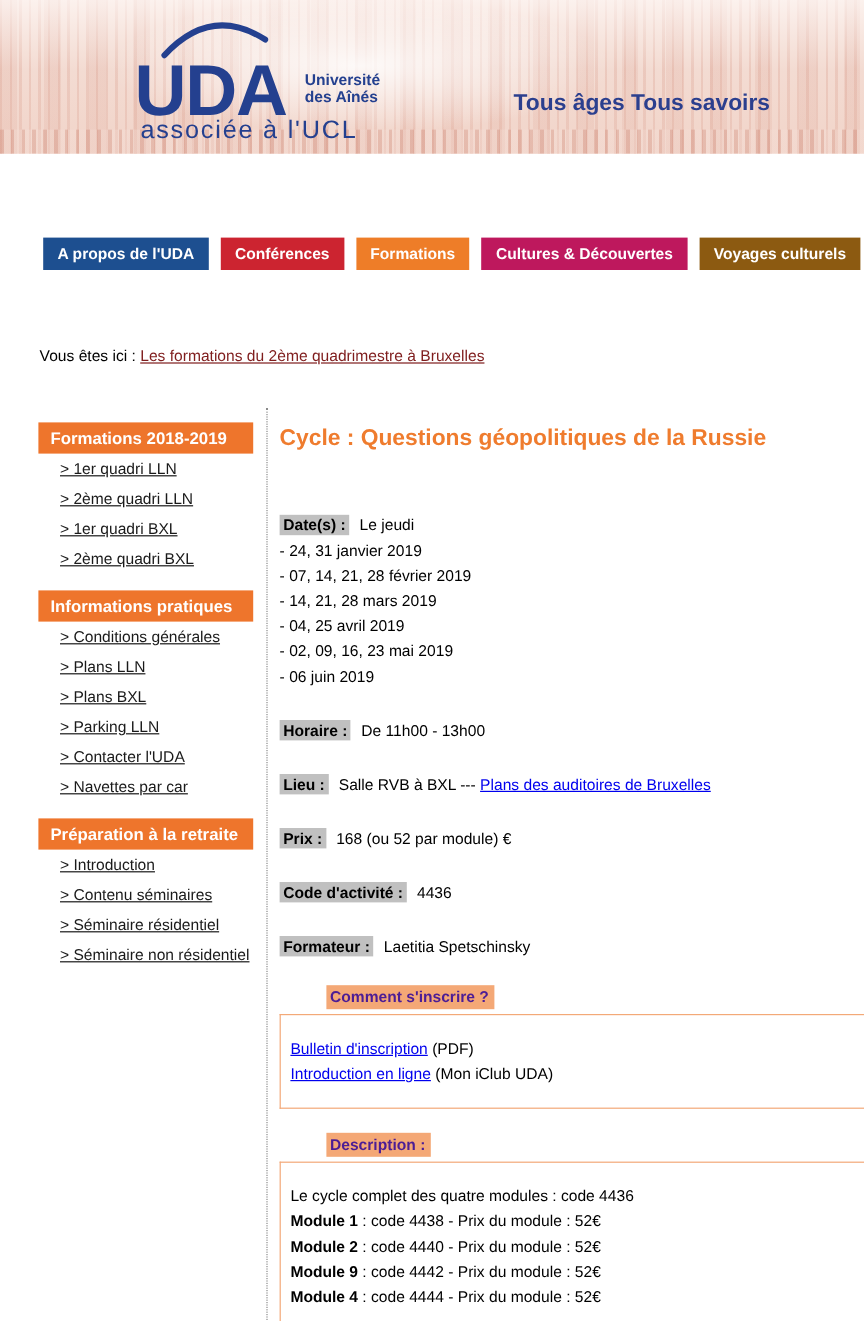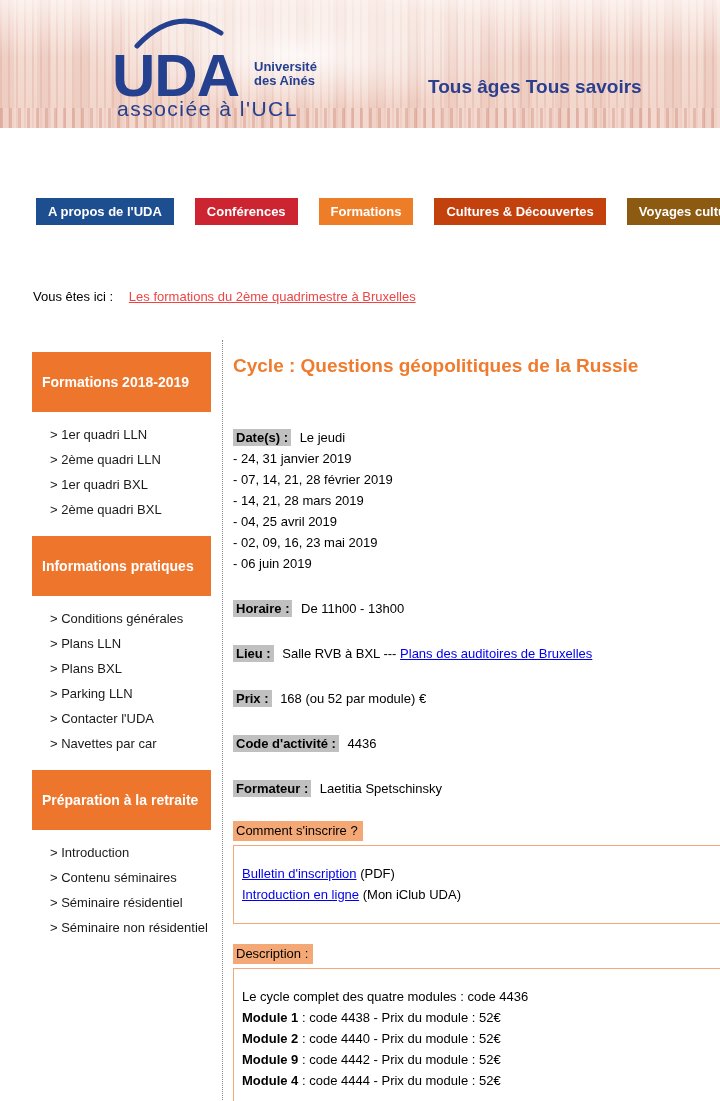--- a/index.html
+++ b/index.html
@@ -40,58 +40,58 @@
     font-size:21px; letter-spacing:1.5px; color:#24408f;
   }
   .tagline {
     position:absolute; left:428px; top:76px; z-index:2;
     font-size:19px; font-weight:bold; color:#2b3f8e;
   }
 
   
   .nav { display:flex; flex-wrap:nowrap; margin:70px 0 0 36px; }
   .nav-btn {
-    flex:0 0 auto; margin-right:21px; padding:6px 12px;
+    flex:0 0 auto; margin-right:10px; padding:6px 12px;
     color:#ffffff; font-size:13px; font-weight:bold; white-space:nowrap;
     text-decoration:none; cursor:pointer;
   }
 
   
   .breadcrumb { margin:64px 0 0 33px; font-size:13px; color:#000; }
-  .breadcrumb a { color:#ef4444; text-decoration:underline; cursor:pointer;margin-left:12px; }
+  .breadcrumb a { color:#7f1d1d; text-decoration:underline; cursor:pointer; }
 
   
   .content { display:flex; align-items:stretch; margin-top:36px; min-height:761px; }
   .sidebar { flex:0 0 auto; width:211px; padding-left:32px; }
   .main {
     flex:1; margin-left:11px; padding:14px 0 0 10px;
     border-left:1px dotted #8a8a8a;
   }
 
   
   .side-head {
     background:#ee752c; color:#fff; font-weight:bold; font-size:14px;
-    padding:22px 10px; margin:12px 0 10px 0; cursor:pointer;
+    padding:5px 10px; margin:12px 0 0 0; cursor:pointer;
   }
   .side-sec + .side-sec .side-head { margin-top:14px; }
-  .side-item { font-size:13px; color:#1a1a1a; padding:5px 0 5px 18px; cursor:pointer; }
+  .side-item { font-size:13px; color:#1a1a1a; padding:5px 0 5px 18px; cursor:pointer;text-decoration:underline; }
 
   
   .page-title { color:#ef7c2e; font-size:19px; font-weight:bold; line-height:23px; }
   .field { margin-top:24px; font-size:13px; line-height:21px; color:#000; }
   .field.first { margin-top:50px; }
   .glabel { background:#c0c0c0; font-weight:bold; padding:1px 3px; }
   .fval { margin-left:5px; }
   .main a { color:#0000ee; text-decoration:underline; cursor:pointer; }
 
   .sect { margin-top:22px; }
   .sect-desc { margin-top:20px; }
   .box-head {
-    display:inline-block; background:#f4a876; color:#000000;
-    font-size:13px; font-weight:normal; padding:2px 5px 3px 3px;
+    display:inline-block; background:#f4a876; color:#4c1d95;
+    font-size:13px; font-weight:bold; padding:2px 5px 3px 3px;margin-left:39px;
   }
   .obox {
     border:1px solid #f3a978; border-right:none; margin-top:4px; margin-right:-2px;
     padding:17px 0 18px 8px; font-size:13px; line-height:21px;
   }
   .obox-desc { padding-bottom:80px; }
   .fline { min-height:21px; }
 </style>
 </head>
 <body>
@@ -108,21 +108,21 @@
     <div>des Aînés</div>
   </div>
   <div class="logo-assoc">associée à l'UCL</div>
   <div class="tagline">Tous âges Tous savoirs</div>
 </div>
 
 <nav class="nav">
   <a class="nav-btn" style="background-color: rgb(29, 79, 144);">A propos de l'UDA</a>
   <a class="nav-btn" style="background-color: rgb(204, 36, 48);">Conférences</a>
   <a class="nav-btn" style="background-color: rgb(238, 125, 40);">Formations</a>
-  <a class="nav-btn" style="background-color: #c2410c; padding-left: 12px;">Cultures &amp; Découvertes</a>
+  <a class="nav-btn" style="background-color: #be185d; padding-left: 12px;">Cultures &amp; Découvertes</a>
   <a class="nav-btn" style="background-color: rgb(140, 90, 17);">Voyages culturels</a>
 
 </nav>
 
 <div class="breadcrumb">
   <span>Vous êtes ici :</span>
   <a>Les formations du 2ème quadrimestre à Bruxelles</a>
 </div>
 
 <div class="content">

